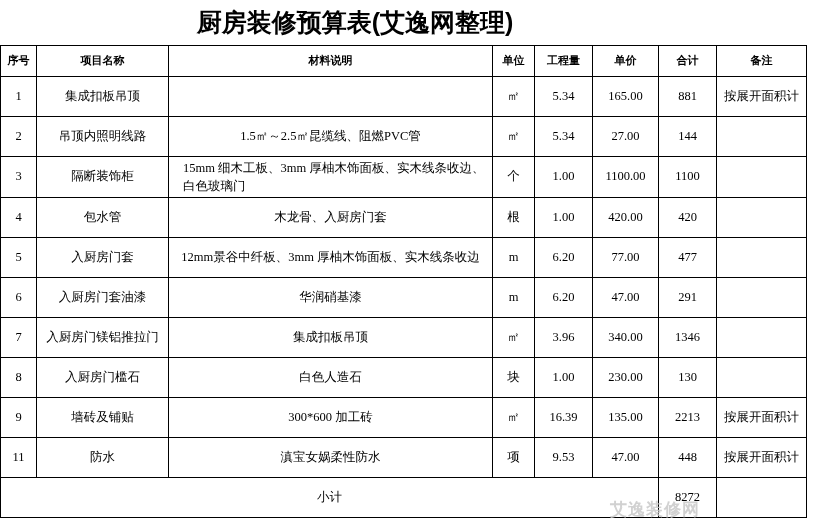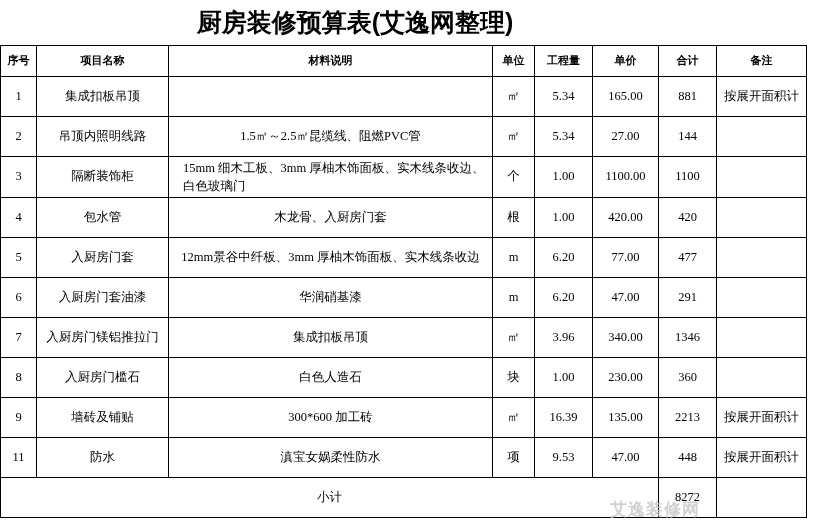--- a/index.html
+++ b/index.html
@@ -192,21 +192,21 @@
         <td>1346</td>
         <td></td>
       </tr>
       <tr>
         <td>8</td>
         <td>入厨房门槛石</td>
         <td class="desc">白色人造石</td>
         <td>块</td>
         <td>1.00</td>
         <td>230.00</td>
-        <td>360</td>
+        <td>130</td>
         <td></td>
       </tr>
       <tr>
         <td>9</td>
         <td>墙砖及铺贴</td>
         <td class="desc">300*600 加工砖</td>
         <td>㎡</td>
         <td>16.39</td>
         <td>135.00</td>
         <td>2213</td>

